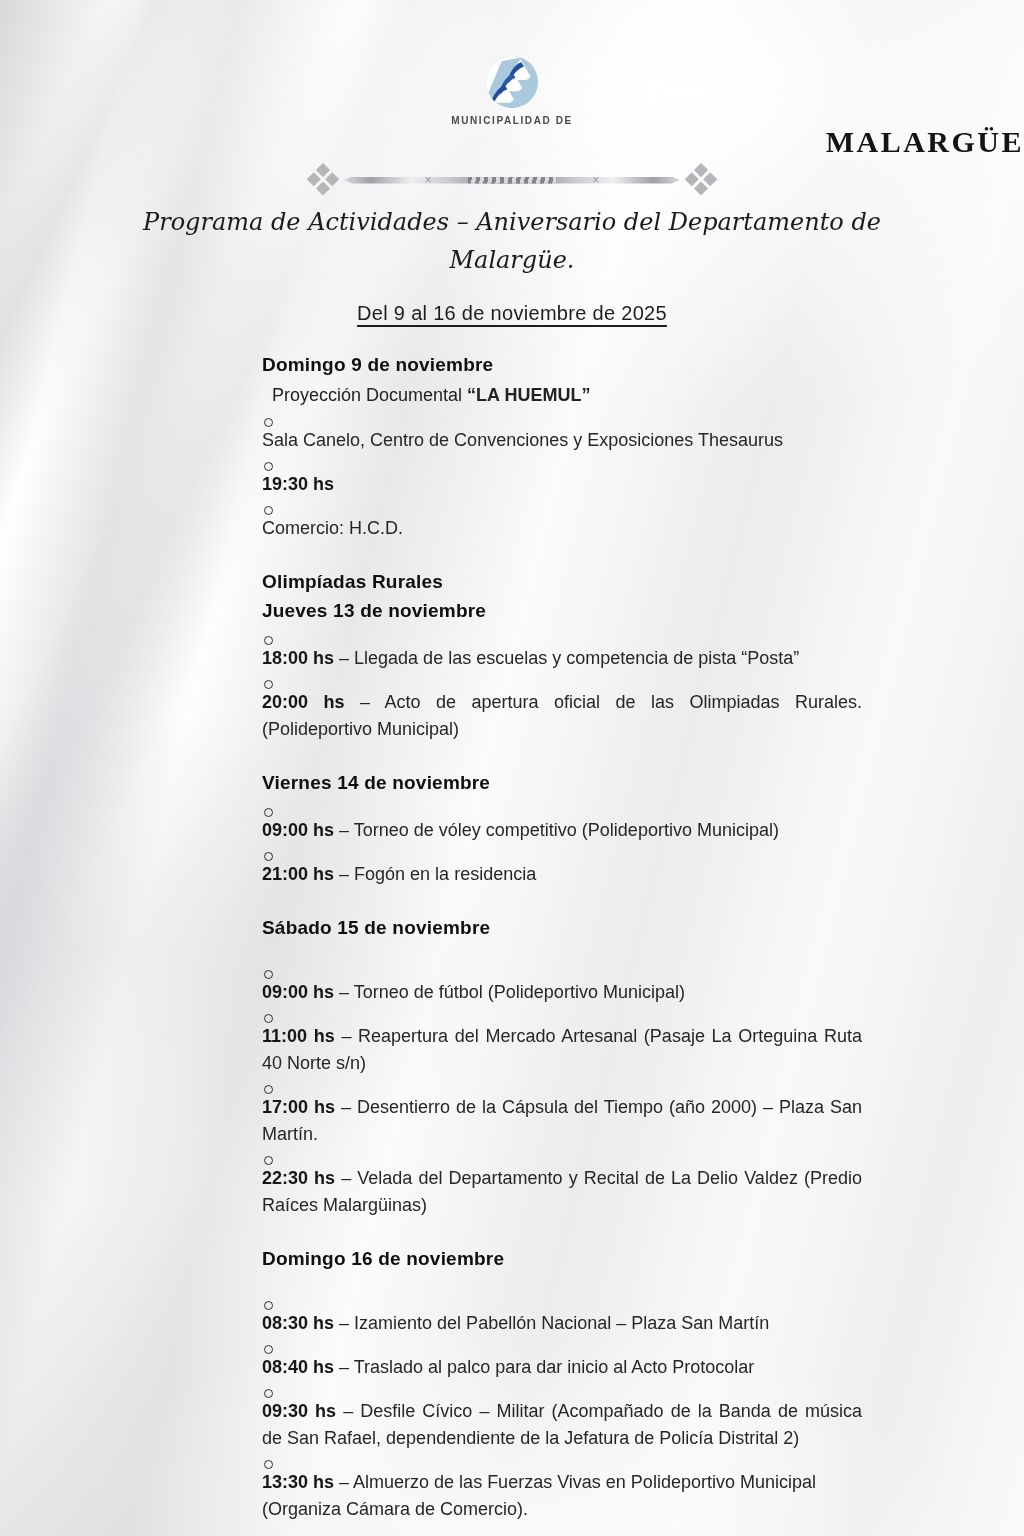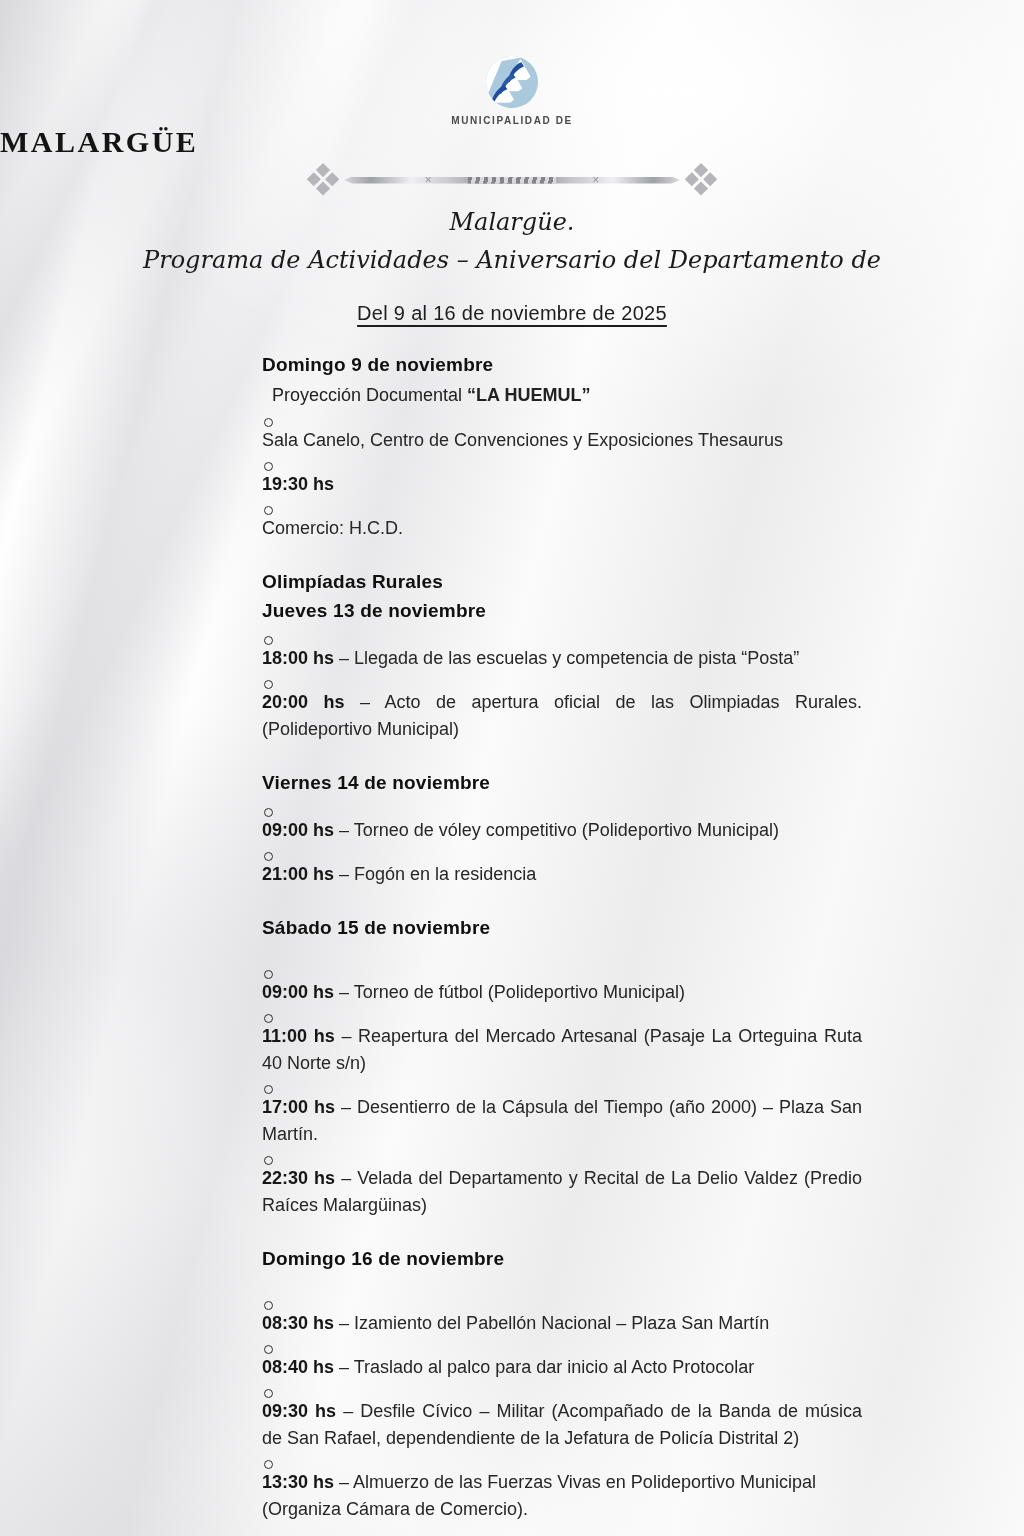--- a/index.html
+++ b/index.html
@@ -37,21 +37,21 @@
   .content{position:relative;z-index:1;}
 
   
   header{padding-top:56px;}
   .mlogo{display:block;margin:0 auto;width:52px;height:52px;}
   .muni{
     text-align:center;font-size:10px;font-weight:700;letter-spacing:1.6px;
     color:#4a4a4a;margin-top:7px;
   }
   .city{
-    text-align:left;font-family:"Liberation Serif",serif;font-weight:600;
+    text-align:right;font-family:"Liberation Serif",serif;font-weight:600;
     font-size:30px;letter-spacing:2.5px;color:#141414;margin-top:1px;line-height:30px;
   }
 
   
   .ornament{display:flex;align-items:center;justify-content:center;gap:9px;height:28px;margin:9px auto 0;width:430px;}
   .cluster{flex:0 0 auto;width:24px;height:24px;transform:rotate(45deg);
            display:grid;grid-template-columns:10px 10px;grid-template-rows:10px 10px;gap:3px;}
   .cluster i{background:var(--divider_gray,#b5b5ba);display:block;}
   .bar{position:relative;flex:0 0 336px;height:7px;
     background:linear-gradient(90deg,#d8d8dc,#9fa0a6 8%,#f0f0f2 20%,#c7c7cc 32%,#8f9096 44%,
@@ -144,22 +144,22 @@
       </span>
       <span class="cluster">
           <i></i>
           <i></i>
           <i></i>
           <i></i>
         </span>
     </div>
 
     <div class="doc-title">
+      <div>Programa de Actividades – Aniversario del Departamento de</div>
       <div>Malargüe.</div>
-      <div>Programa de Actividades – Aniversario del Departamento de</div>
     </div>
 
     <div class="date-range">Del 9 al 16 de noviembre de 2025</div>
 
     <main class="program">
       <div id="sections">
           <section class="day-section">
             <h2 class="day-heading">Domingo 9 de noviembre</h2>
             <p class="intro"><span>Proyección Documental </span><strong>“LA HUEMUL”</strong></p>
             <ul class="events">

